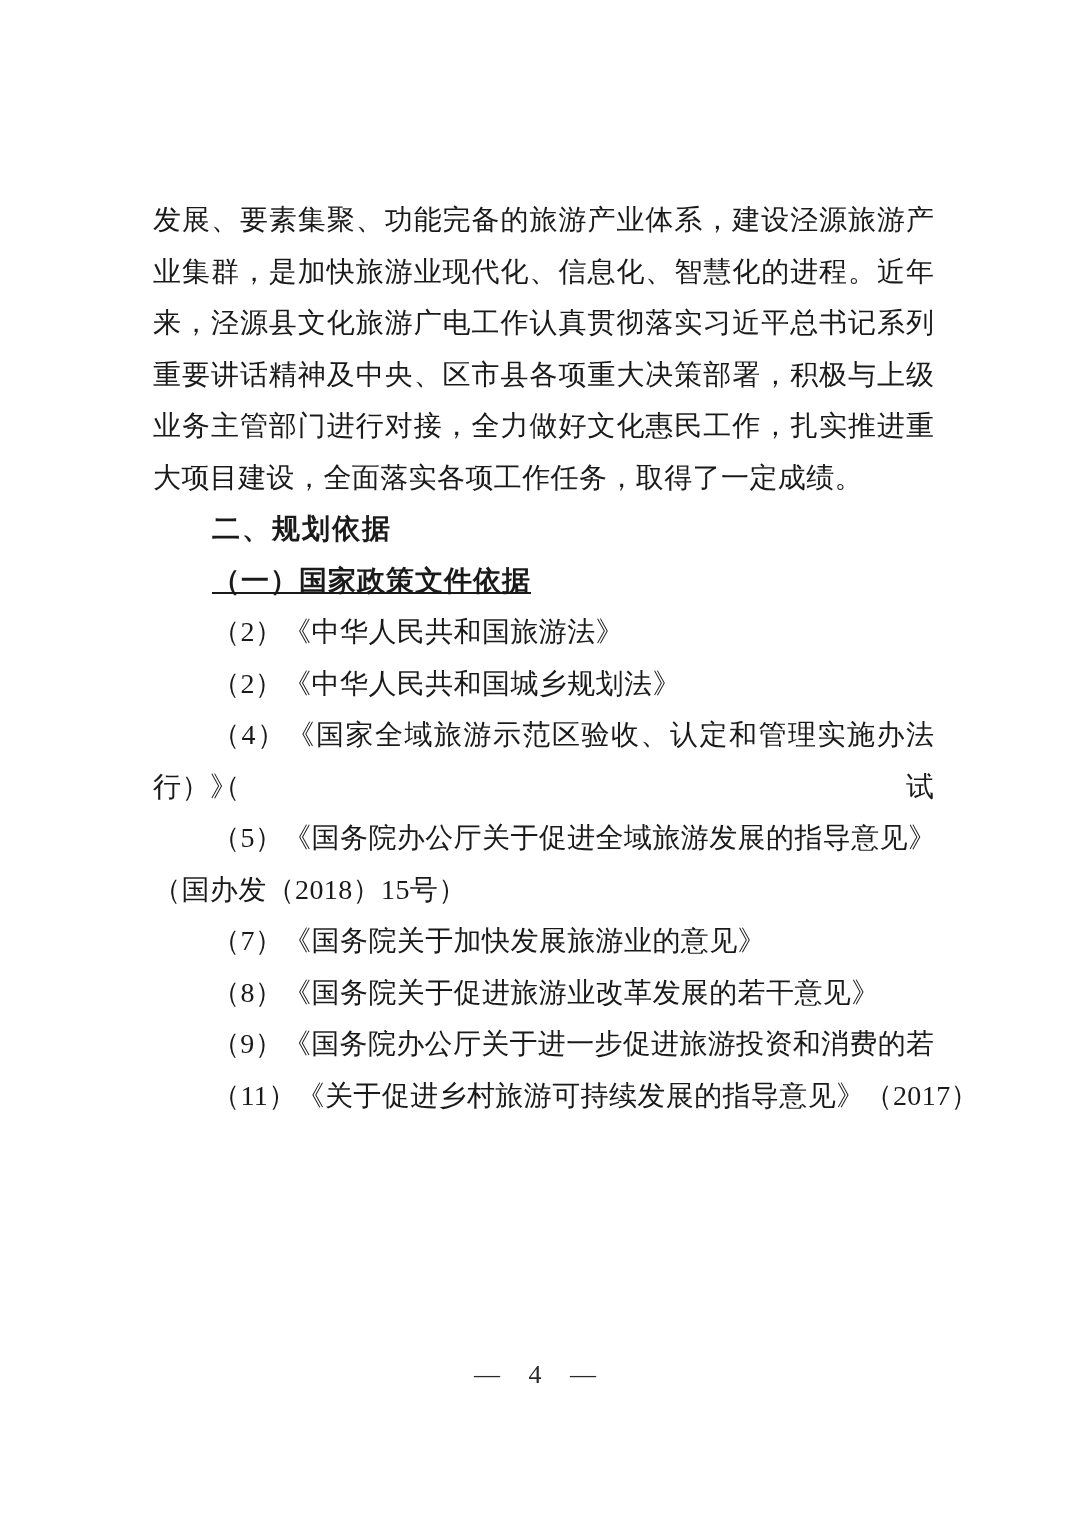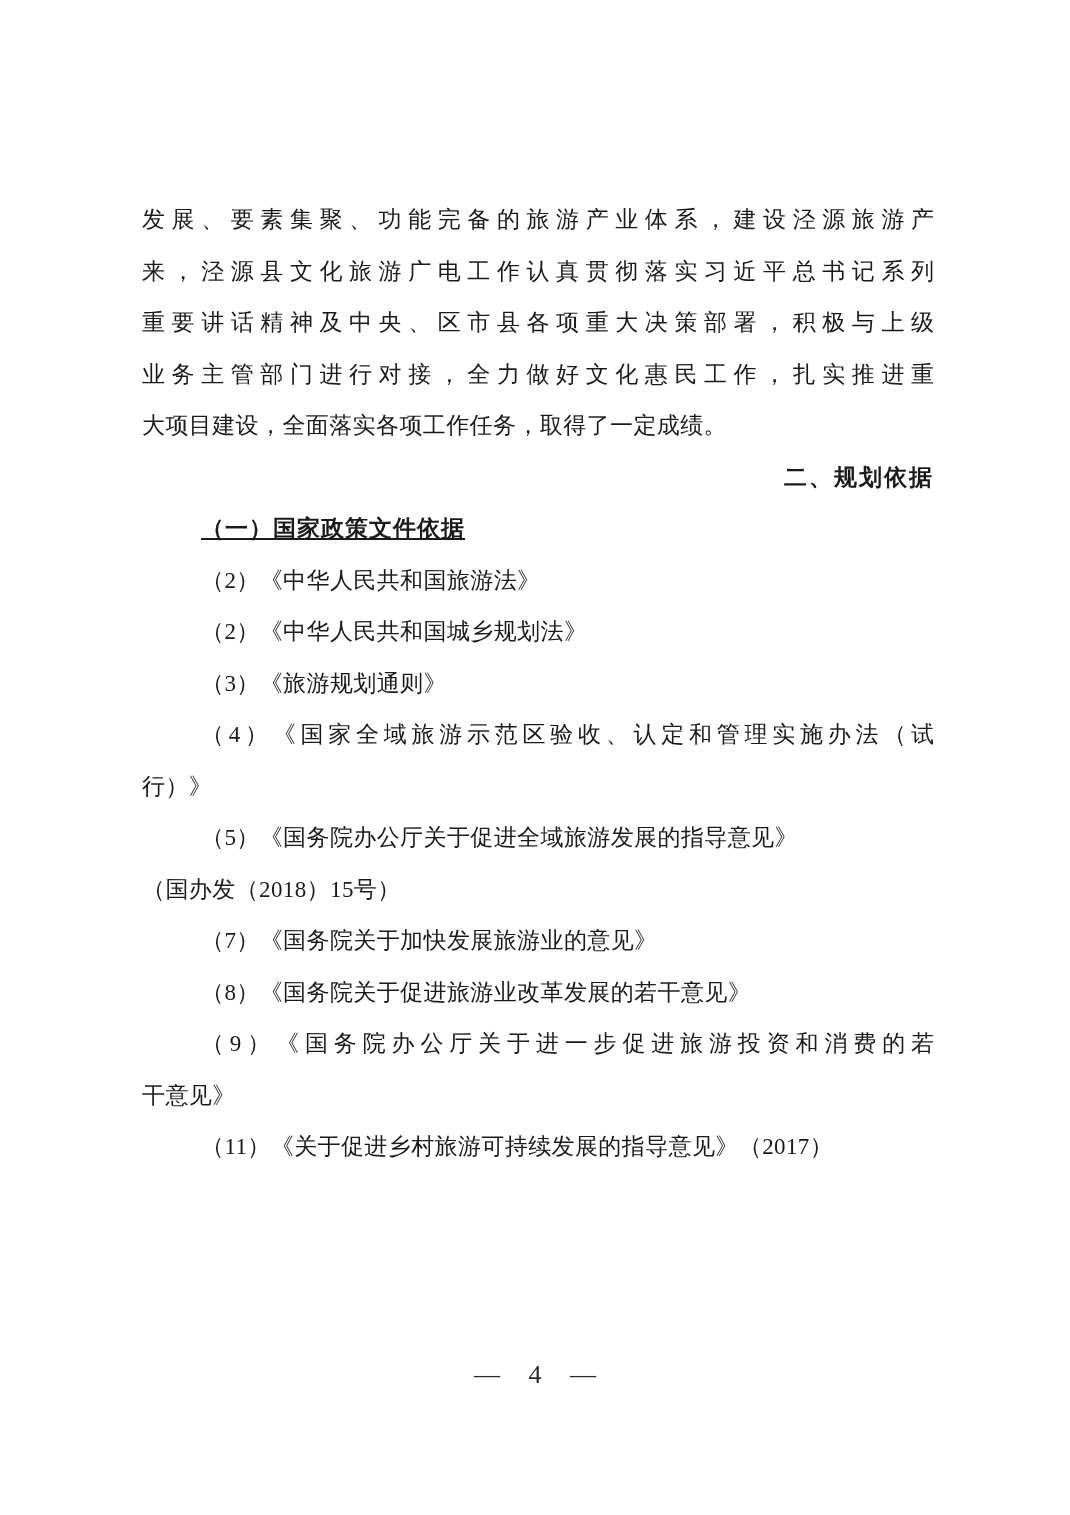--- a/index.html
+++ b/index.html
@@ -18,38 +18,38 @@
   }
   .textblock {
     position: absolute;
     left: 142px;
     top: 194px;
     width: 792px;
   }
   .line {
     height: 51.5px;
     line-height: 51.5px;
-    font-size: 23px;
+    font-size: 28px;
     white-space: nowrap;
     letter-spacing: 0.4px;
+    margin-left: 11px;
   }
   .line.stretch {
     white-space: normal;
     text-align: justify;
     text-align-last: justify;
     letter-spacing: 0;
   }
   .line.indent {
     padding-left: 59px;
   }
   .line.heading {
     font-family: "Liberation Sans", sans-serif;
     font-weight: 700;
     letter-spacing: 2px;
-    text-align: right;
   }
   .line.subheading {
     font-weight: 700;
     letter-spacing: 1px;
     text-decoration: underline;
   }
   .footer {
     position: absolute;
     top: 1355px;
     left: 0;
@@ -70,37 +70,36 @@
     margin: 0 6px;
   }
 </style>
 </head>
 <body>
 
 <div class="page" style="background: rgb(255, 255, 255); color: rgb(26, 26, 26);">
 
   <div class="textblock">
       <div class="line body stretch">发展、要素集聚、功能完备的旅游产业体系，建设泾源旅游产</div>
+      <div class="line body stretch">业集群，是加快旅游业现代化、信息化、智慧化的进程。近年</div>
       <div class="line body stretch">来，泾源县文化旅游广电工作认真贯彻落实习近平总书记系列</div>
       <div class="line body stretch">重要讲话精神及中央、区市县各项重大决策部署，积极与上级</div>
       <div class="line body stretch">业务主管部门进行对接，全力做好文化惠民工作，扎实推进重</div>
       <div class="line body">大项目建设，全面落实各项工作任务，取得了一定成绩。</div>
       <div class="line heading indent">二、规划依据</div>
       <div class="line subheading indent">（一）国家政策文件依据</div>
       <div class="line item indent">（2）《中华人民共和国旅游法》</div>
       <div class="line item indent">（2）《中华人民共和国城乡规划法》</div>
-      <div class="line item indent">（3）《旅游规划通则》</div>
       <div class="line item indent stretch">（4）《国家全域旅游示范区验收、认定和管理实施办法（试</div>
       <div class="line item">行）》</div>
       <div class="line item indent">（5）《国务院办公厅关于促进全域旅游发展的指导意见》</div>
       <div class="line item">（国办发（2018）15号）</div>
       <div class="line item indent">（7）《国务院关于加快发展旅游业的意见》</div>
       <div class="line item indent">（8）《国务院关于促进旅游业改革发展的若干意见》</div>
       <div class="line item indent stretch">（9）《国务院办公厅关于进一步促进旅游投资和消费的若</div>
-      <div class="line item">干意见》</div>
       <div class="line item indent">（11）《关于促进乡村旅游可持续发展的指导意见》（2017）</div>
     </div>
 
   <div class="footer">
     <span class="dash">—</span>
     <span class="pagenum">4</span>
     <span class="dash">—</span>
   </div>
 
 </div>

